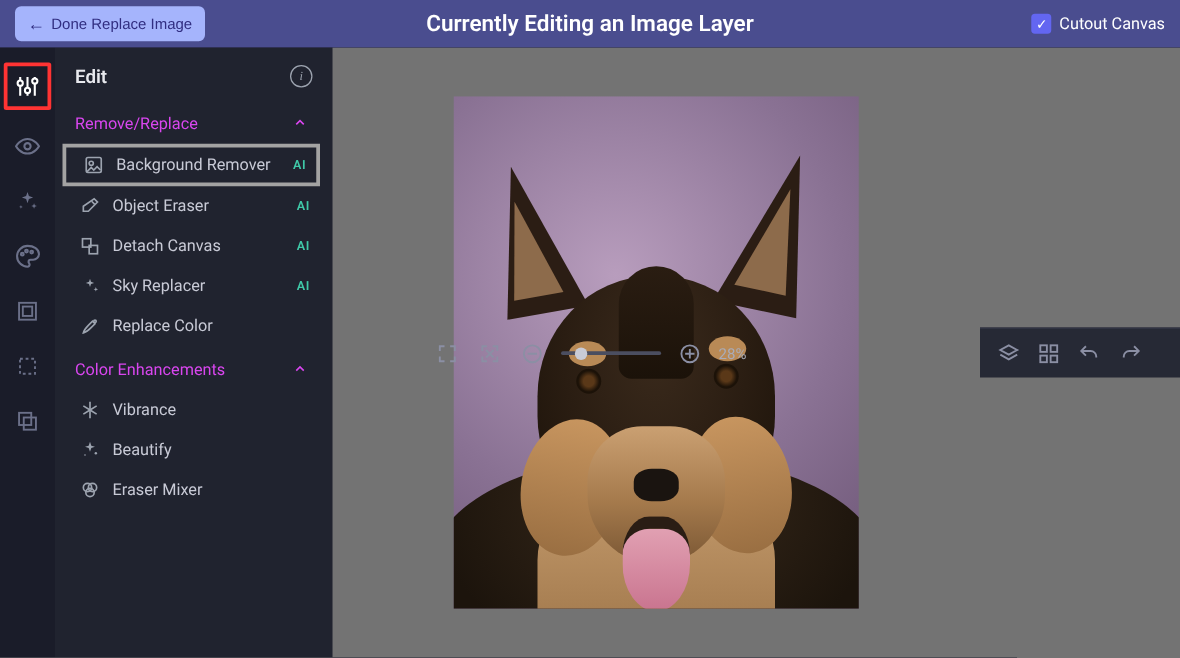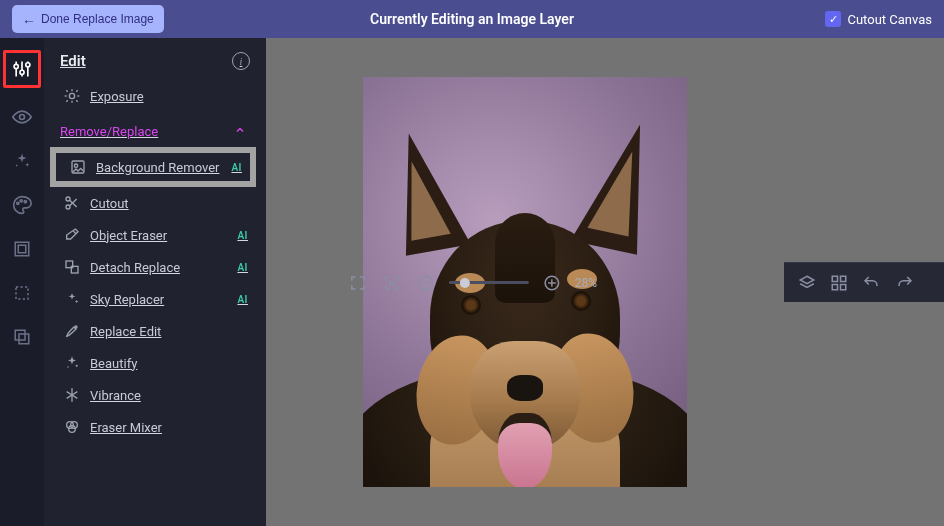--- a/index.html
+++ b/index.html
@@ -29,21 +29,21 @@
   padding: 6px 10px;
   border-radius: 5px;
   display: flex;
   align-items: center;
   gap: 5px;
   cursor: pointer;
 }
 .done-btn .arrow { font-size: 14px; }
 .top-title {
   color: #fff;
-  font-size: 14px;
+  font-size: 18px;
   font-weight: 600;
   position: absolute;
   left: 50%;
   transform: translateX(-50%);
   text-align: center;
 }
 .display-canvas {
   display: flex;
   align-items: center;
   gap: 6px;
@@ -57,21 +57,20 @@
   display: flex;
   align-items: center;
   justify-content: center;
   color: #fff;
   font-size: 11px;
 }
 .main {
   flex: 1;
   display: flex;
   overflow: hidden;
-  text-decoration: underline;
 }
 .rail {
   width: 44px;
   background: #1a1c29;
   display: flex;
   flex-direction: column;
   align-items: center;
   padding-top: 12px;
   gap: 14px;
 }
@@ -158,21 +157,21 @@
   padding: 12px 16px 8px 16px;
   font-size: 13px;
   color: #d946ef;
   cursor: pointer;
 }
 .chevron {
   width: 12px; height: 12px;
   display: flex; align-items: center; justify-content: center;
 }
 .bg-remover-highlight {
-  border: 6px solid #a3a3a3;
+  border: 3px solid #a3a3a3;
   margin: 0 6px;
   padding: 6px 8px 6px 14px;
 }
 .canvas-area {
   flex: 1;
   background: #737373;
   display: flex;
   align-items: center;
 }
 .canvas-viewport {
@@ -383,36 +382,20 @@
         </svg>
     </div>
   </div>
 
   <div class="sidebar">
     <div class="sidebar-header">
       <h2>Edit</h2>
       <span class="info-icon">i</span>
     </div>
     <div class="sidebar-scroll">
-      <div class="tool-item">
-        <span class="icon">
-            <svg width="16" height="16" viewBox="0 0 24 24" fill="none" stroke="currentColor" stroke-width="2">
-              <circle cx="12" cy="12" r="4"></circle>
-              <line x1="12" y1="2" x2="12" y2="5"></line>
-              <line x1="12" y1="19" x2="12" y2="22"></line>
-              <line x1="4" y1="12" x2="1" y2="12"></line>
-              <line x1="23" y1="12" x2="20" y2="12"></line>
-              <line x1="18.4" y1="5.6" x2="20.5" y2="3.5"></line>
-              <line x1="3.5" y1="20.5" x2="5.6" y2="18.4"></line>
-              <line x1="5.6" y1="5.6" x2="3.5" y2="3.5"></line>
-              <line x1="20.5" y1="20.5" x2="18.4" y2="18.4"></line>
-            </svg>
-          </span>
-        <span>Exposure</span>
-      </div>
 
       <div class="section-header">
         <span>Remove/Replace</span>
         <span class="chevron">
             <svg width="12" height="12" viewBox="0 0 24 24" fill="none" stroke="currentColor" stroke-width="2.5">
               <polyline points="6 15 12 9 18 15"></polyline>
             </svg>
           </span>
       </div>
 
@@ -423,90 +406,87 @@
               <circle cx="9" cy="10" r="2.5"></circle>
               <path d="M4 20l5-5 3 3 4-4 4 4"></path>
             </svg>
           </span>
         <span>Background Remover</span>
         <span class="ai-badge">AI</span>
       </div>
       <div class="tool-item">
         <span class="icon">
             <svg width="16" height="16" viewBox="0 0 24 24" fill="none" stroke="currentColor" stroke-width="2">
-              <circle cx="6" cy="6" r="3"></circle>
-              <circle cx="6" cy="18" r="3"></circle>
-              <line x1="8.5" y1="8" x2="19" y2="18"></line>
-              <line x1="8.5" y1="16" x2="19" y2="6"></line>
-            </svg>
-          </span>
-        <span>Cutout</span>
-      </div>
-      <div class="tool-item">
-        <span class="icon">
-            <svg width="16" height="16" viewBox="0 0 24 24" fill="none" stroke="currentColor" stroke-width="2">
               <path d="M17 3l4 4-11 11H4v-6z"></path>
               <path d="M14 6l4 4"></path>
             </svg>
           </span>
         <span>Object Eraser</span>
         <span class="ai-badge">AI</span>
       </div>
       <div class="tool-item">
         <span class="icon">
             <svg width="16" height="16" viewBox="0 0 24 24" fill="none" stroke="currentColor" stroke-width="2">
               <rect x="3" y="3" width="10" height="10"></rect>
               <rect x="11" y="11" width="10" height="10"></rect>
             </svg>
           </span>
-        <span>Detach Replace</span>
+        <span>Detach Canvas</span>
         <span class="ai-badge">AI</span>
       </div>
       <div class="tool-item">
         <span class="icon">
             <svg width="16" height="16" viewBox="0 0 24 24" fill="currentColor">
               <path d="M12 3l1.2 3.6L17 8l-3.8 1.4L12 13l-1.2-3.6L7 8l3.8-1.4z"></path>
               <path d="M19 13l.7 2 2 .7-2 .7-.7 2-.7-2-2-.7 2-.7z"></path>
             </svg>
           </span>
         <span>Sky Replacer</span>
         <span class="ai-badge">AI</span>
       </div>
       <div class="tool-item">
         <span class="icon">
             <svg width="16" height="16" viewBox="0 0 24 24" fill="none" stroke="currentColor" stroke-width="2">
               <path d="M4 20c4-1 6-3 9-6l5-5-3-3-5 5c-3 3-5 5-6 9z"></path>
               <circle cx="18" cy="6" r="1.5"></circle>
             </svg>
           </span>
-        <span>Replace Edit</span>
-      </div>
-
-      <div class="tool-item">
-        <span class="icon">
-            <svg width="16" height="16" viewBox="0 0 24 24" fill="currentColor">
-              <path d="M12 2l1.6 4.8L18 8l-4.4 1.6L12 14l-1.6-4.4L6 8l4.4-1.2z"></path>
-              <circle cx="19" cy="16" r="1.5"></circle>
-              <circle cx="6" cy="18" r="1"></circle>
-            </svg>
-          </span>
-        <span>Beautify</span>
+        <span>Replace Color</span>
+      </div>
+
+      <div class="section-header">
+        <span>Color Enhancements</span>
+        <span class="chevron">
+            <svg width="12" height="12" viewBox="0 0 24 24" fill="none" stroke="currentColor" stroke-width="2.5">
+              <polyline points="6 15 12 9 18 15"></polyline>
+            </svg>
+          </span>
       </div>
       <div class="tool-item">
         <span class="icon">
             <svg width="16" height="16" viewBox="0 0 24 24" fill="none" stroke="currentColor" stroke-width="2">
               <line x1="12" y1="12" x2="12" y2="2"></line>
               <line x1="12" y1="12" x2="20" y2="7"></line>
               <line x1="12" y1="12" x2="20" y2="17"></line>
               <line x1="12" y1="12" x2="12" y2="22"></line>
               <line x1="12" y1="12" x2="4" y2="17"></line>
               <line x1="12" y1="12" x2="4" y2="7"></line>
             </svg>
           </span>
         <span>Vibrance</span>
+      </div>
+      <div class="tool-item">
+        <span class="icon">
+            <svg width="16" height="16" viewBox="0 0 24 24" fill="currentColor">
+              <path d="M12 2l1.6 4.8L18 8l-4.4 1.6L12 14l-1.6-4.4L6 8l4.4-1.2z"></path>
+              <circle cx="19" cy="16" r="1.5"></circle>
+              <circle cx="6" cy="18" r="1"></circle>
+            </svg>
+          </span>
+        <span>Beautify</span>
       </div>
       <div class="tool-item">
         <span class="icon">
             <svg width="16" height="16" viewBox="0 0 24 24" fill="none" stroke="currentColor" stroke-width="2">
               <circle cx="9" cy="9" r="5"></circle>
               <circle cx="15" cy="9" r="5"></circle>
               <circle cx="12" cy="15" r="5"></circle>
             </svg>
           </span>
         <span>Eraser Mixer</span>

